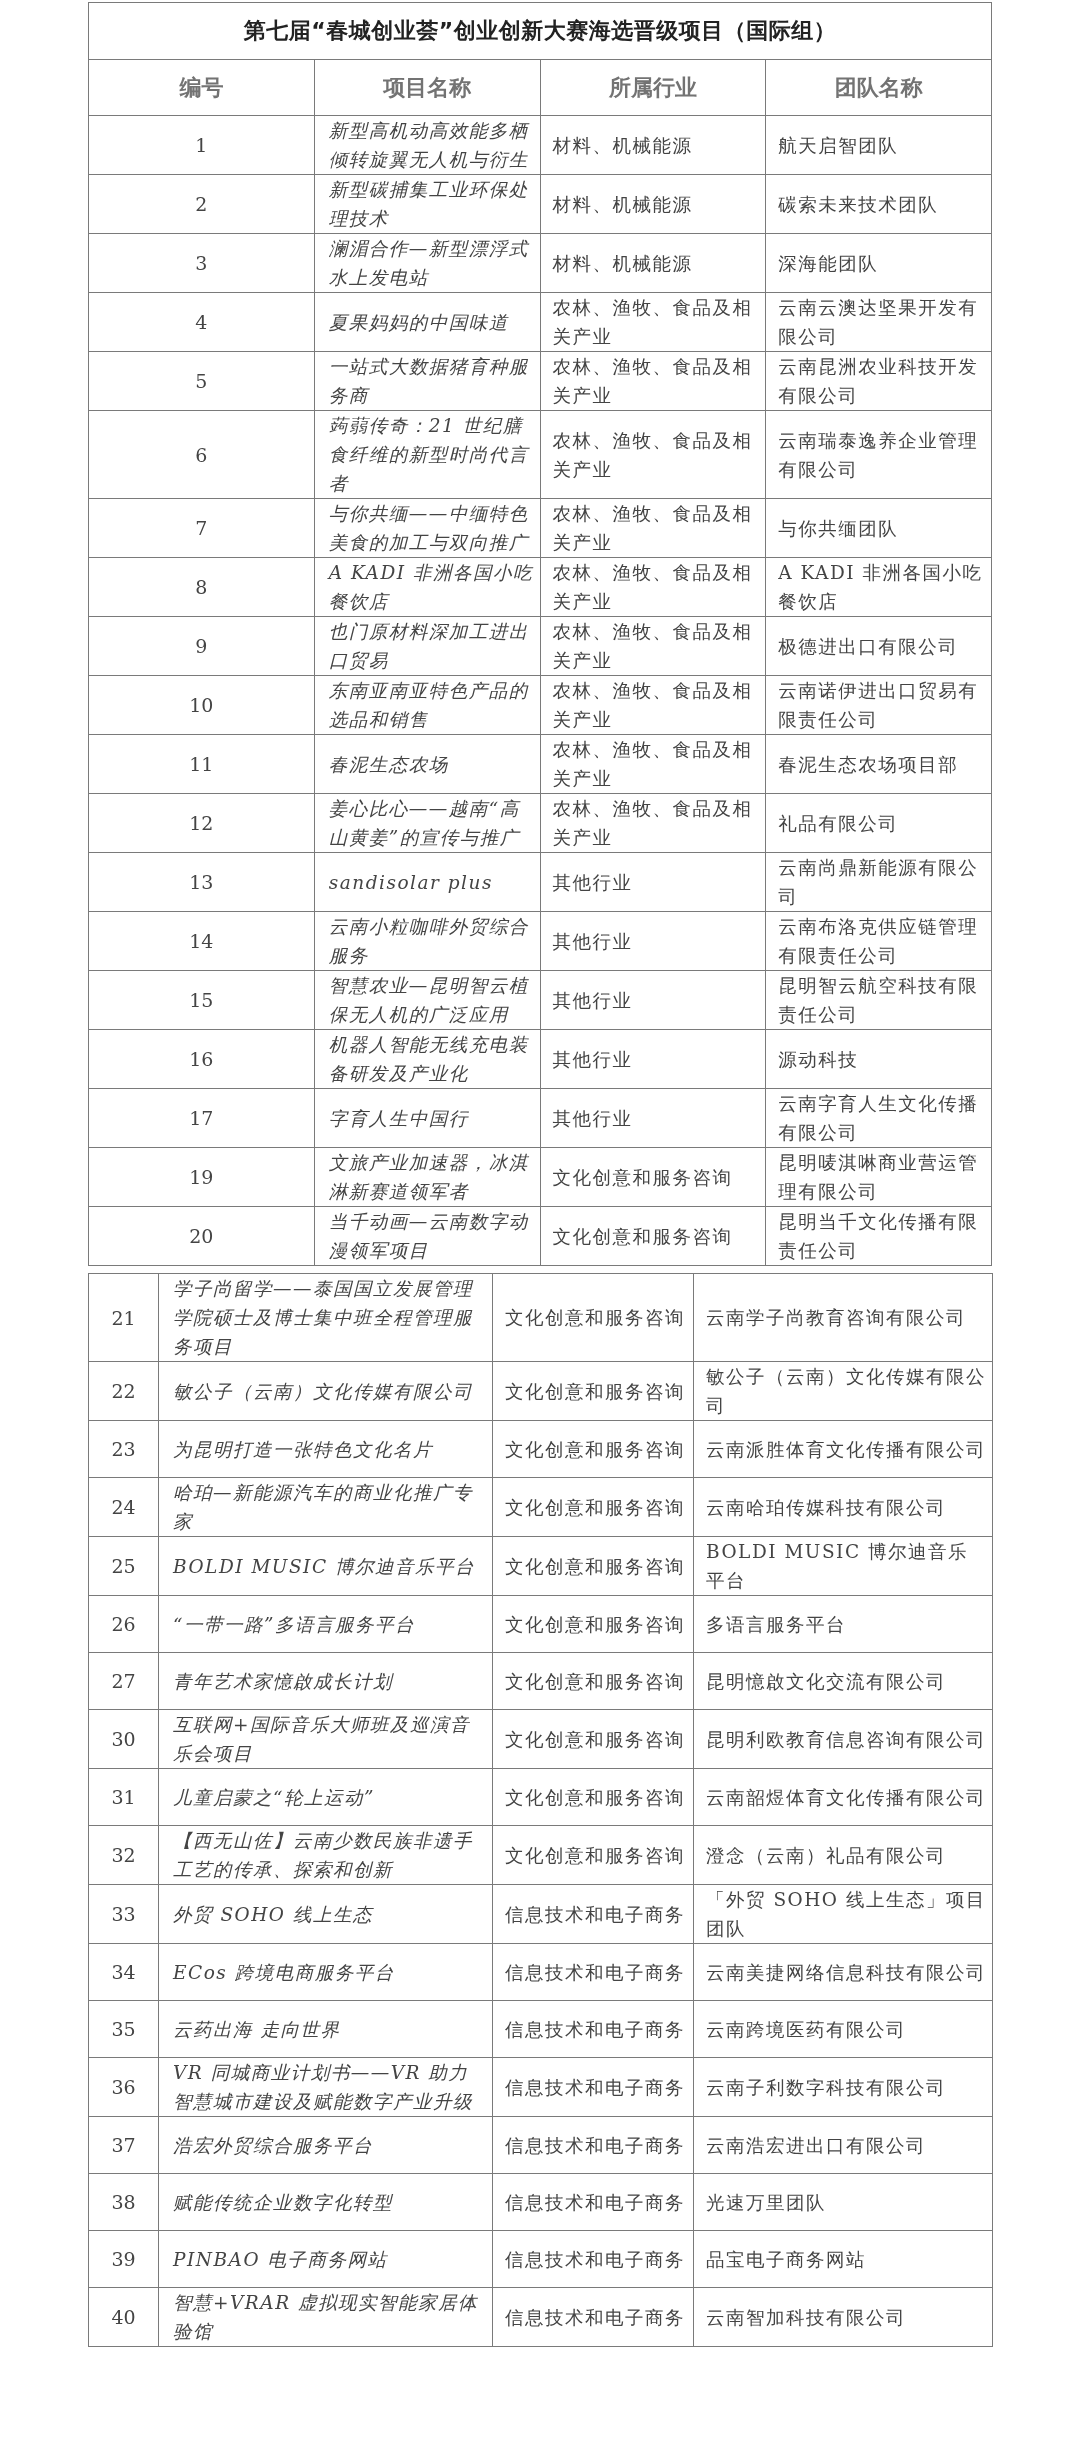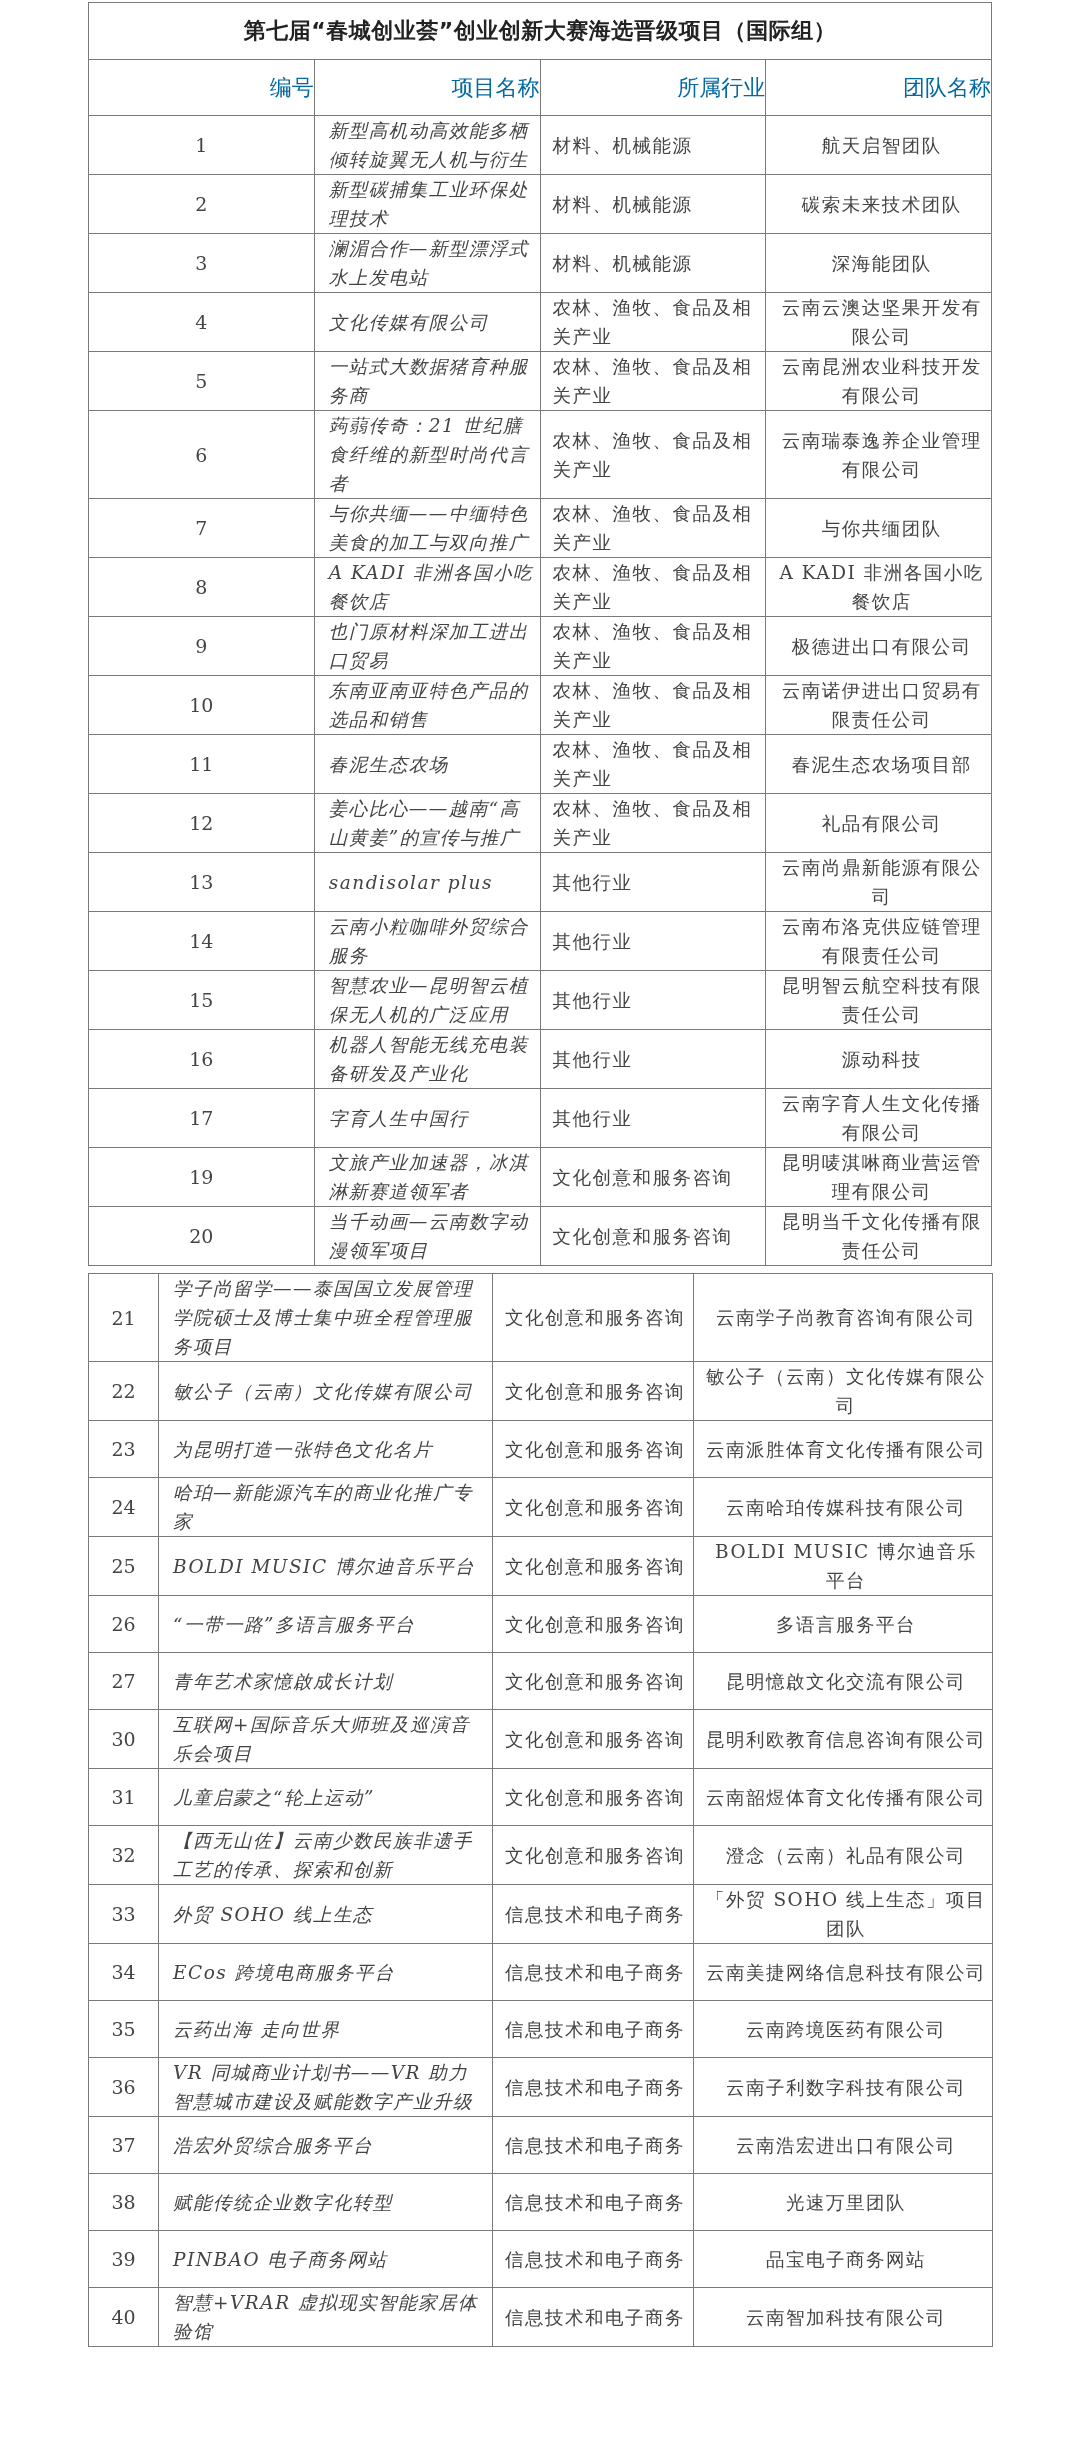--- a/index.html
+++ b/index.html
@@ -4,28 +4,28 @@
 <style>
   html, body { margin: 0; padding: 0; background: #ffffff; }
   body { width: 1080px; height: 2454px; position: relative; overflow: hidden;
          font-family: "DejaVu Serif", "Liberation Serif", serif; color: #333; }
   .tbl { position: absolute; left: 88px; width: 904px; border-collapse: collapse; table-layout: fixed; }
   .tbl td, .tbl th { border: 1.5px solid #7a7a7a; padding: 0; vertical-align: middle; }
   #t1 { top: 2px; }
   #t2 { top: 1273px; }
   .title-cell { height: 56px; text-align: center; font-family: "DejaVu Sans", "Liberation Sans", sans-serif;
                 font-weight: bold; font-size: 22px; color: #222; letter-spacing: 0.5px; border-radius: 15px; }
-  .hdr th { height: 55px; font-family: "DejaVu Sans", "Liberation Sans", sans-serif; font-weight: normal;
-            font-size: 22px; color: #0369a1; text-align: right; }
+  .hdr th { height: 55px; font-family: "DejaVu Sans", "Liberation Sans", sans-serif; font-weight: bold;
+            font-size: 22px; color: #737373; }
   .c-no { width: 70px; text-align: center; font-size: 19px; color: #444; }
   .c-name, .c-ind, .c-team { font-size: 18.5px; line-height: 29px; padding: 0 6px 0 14px !important;
                              color: #444; letter-spacing: 1.5px; word-break: break-all; }
   .c-name { width: 334px; font-style: italic; }
   .c-ind  { width: 201px; padding-left: 12px !important; }
-  .c-team { width: 299px; padding-left: 12px !important; text-align: center; }
+  .c-team { width: 299px; padding-left: 12px !important; }
   tr.r td { height: 56px; }
   tr.r.tall td { height: 85px; }
 </style>
 </head>
 <body>
 
 <table class="tbl" id="t1">
   <tbody>
       <tr>
     <td colspan="4" class="title-cell">第七届“春城创业荟”创业创新大赛海选晋级项目（国际组）</td>
@@ -51,21 +51,21 @@
         <td class="c-team">碳索未来技术团队</td>
       </tr>
       <tr class="r">
         <td class="c-no">3</td>
         <td class="c-name">澜湄合作—新型漂浮式水上发电站</td>
         <td class="c-ind">材料、机械能源</td>
         <td class="c-team">深海能团队</td>
       </tr>
       <tr class="r">
         <td class="c-no">4</td>
-        <td class="c-name">文化传媒有限公司</td>
+        <td class="c-name">夏果妈妈的中国味道</td>
         <td class="c-ind">农林、渔牧、食品及相关产业</td>
         <td class="c-team">云南云澳达坚果开发有限公司</td>
       </tr>
       <tr class="r">
         <td class="c-no">5</td>
         <td class="c-name">一站式大数据猪育种服务商</td>
         <td class="c-ind">农林、渔牧、食品及相关产业</td>
         <td class="c-team">云南昆洲农业科技开发有限公司</td>
       </tr>
       <tr class="r">

